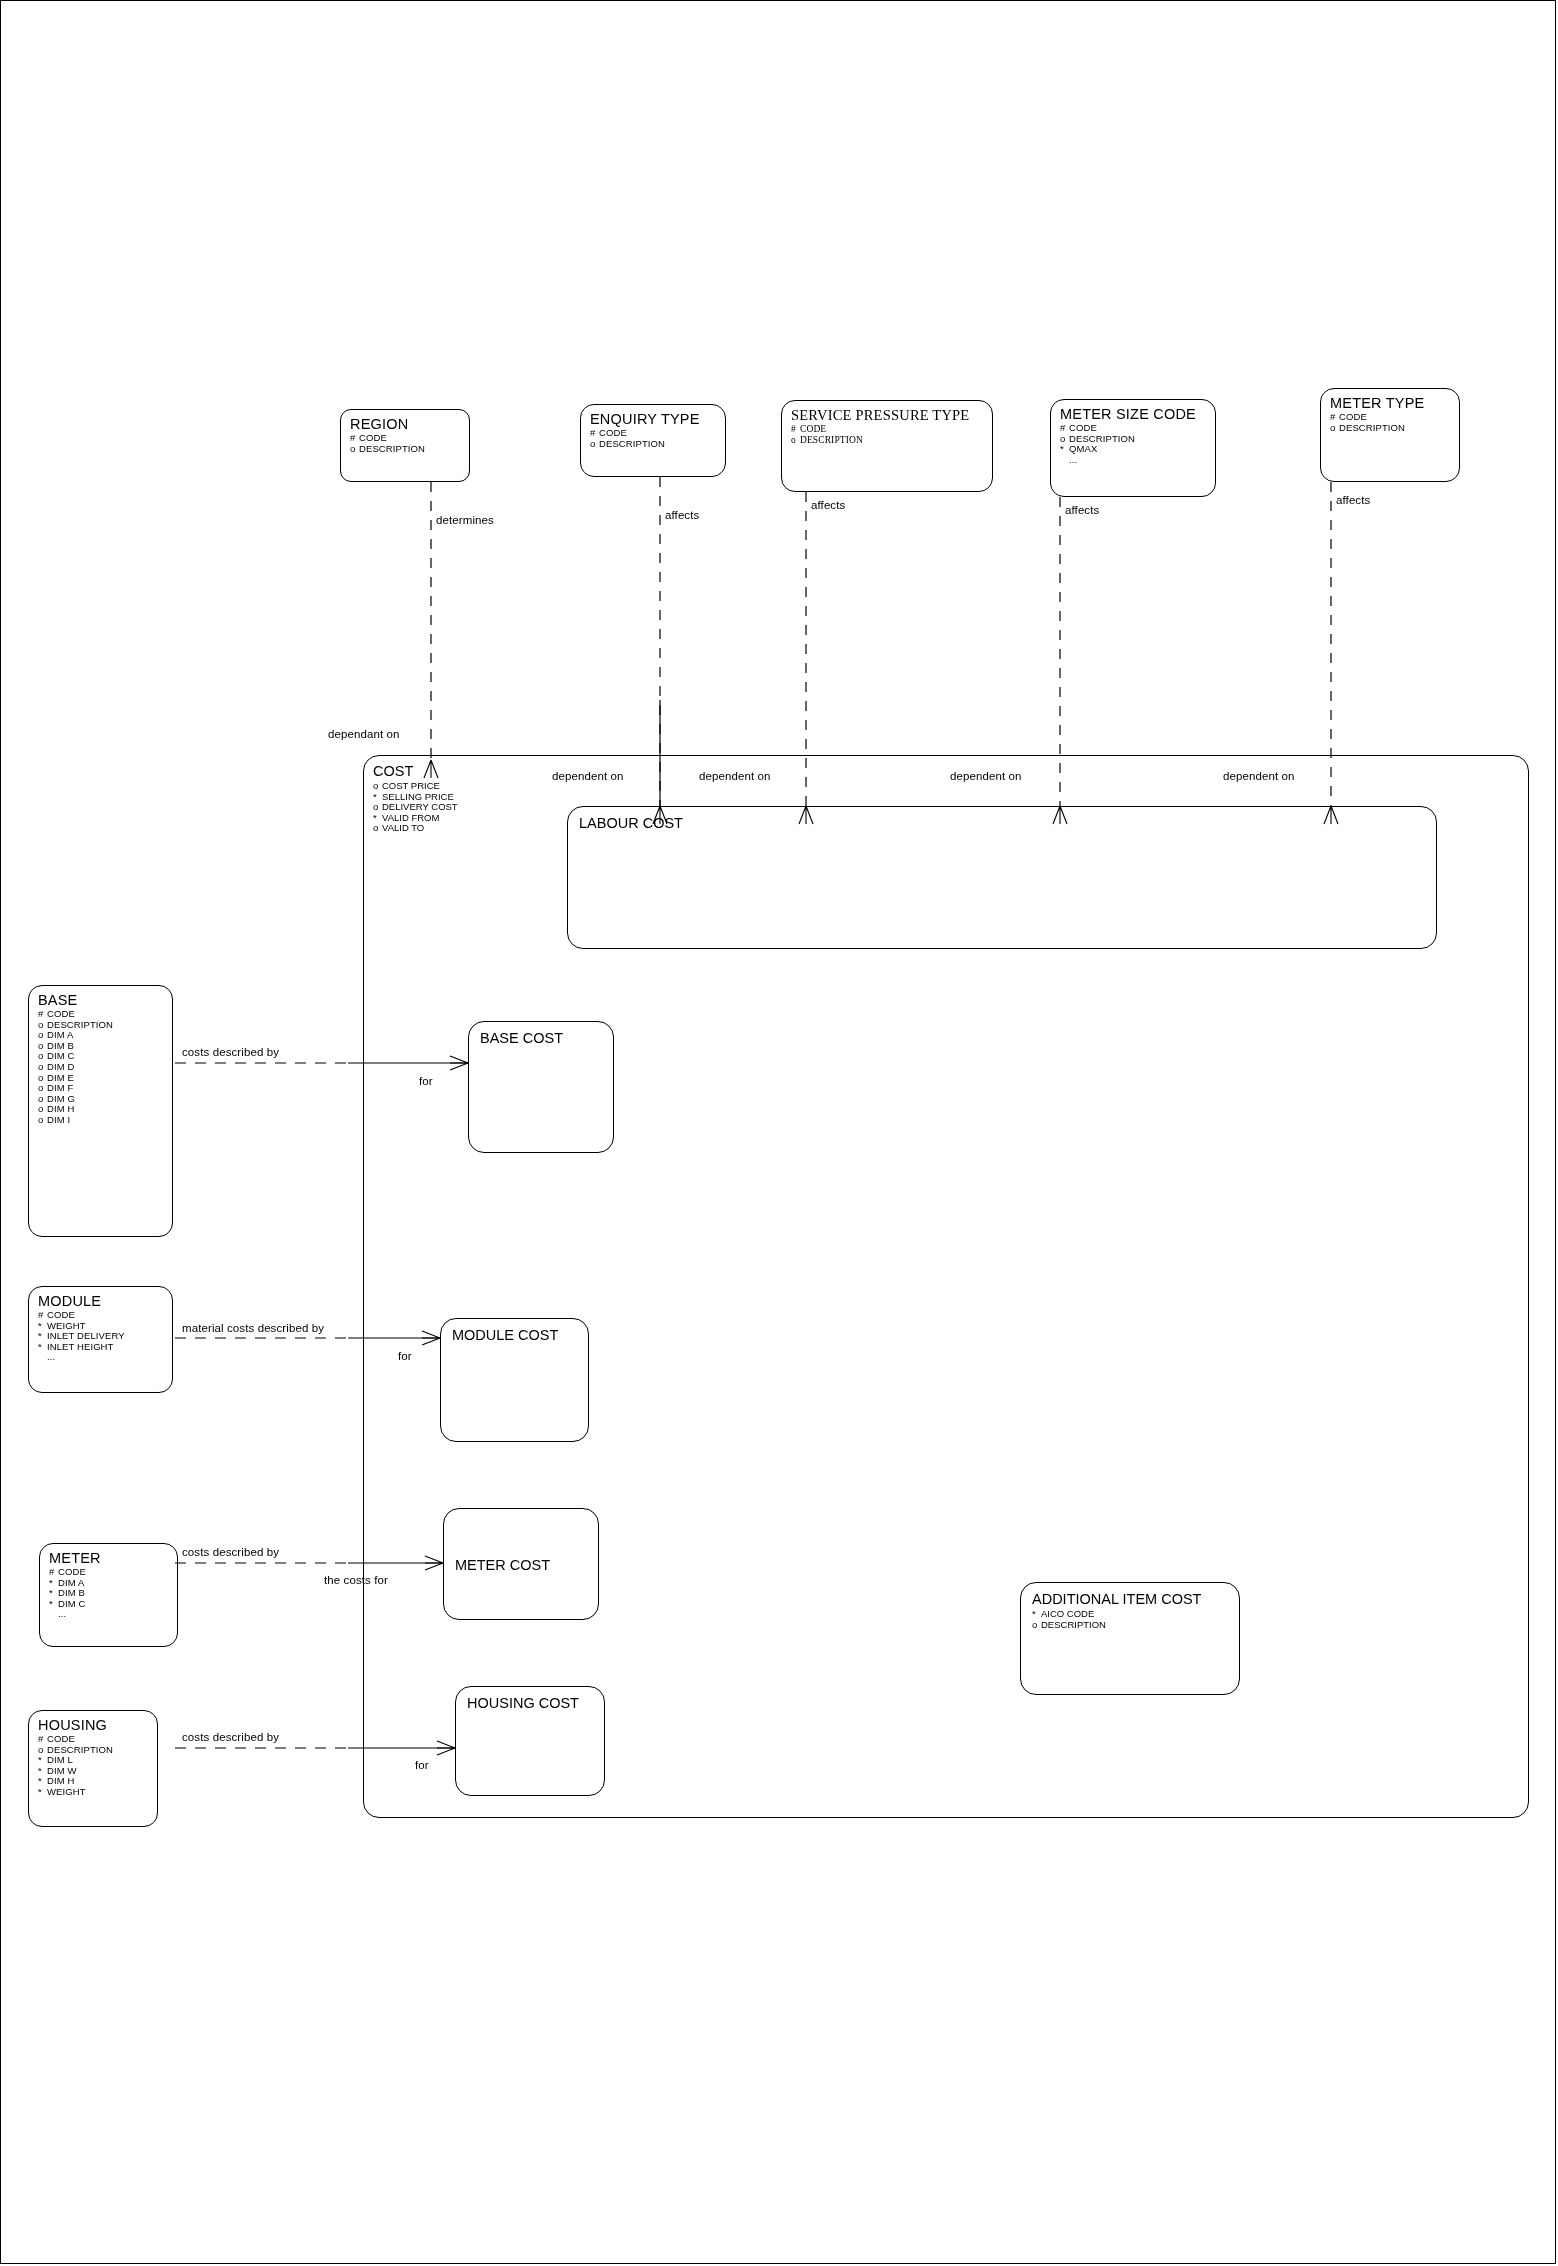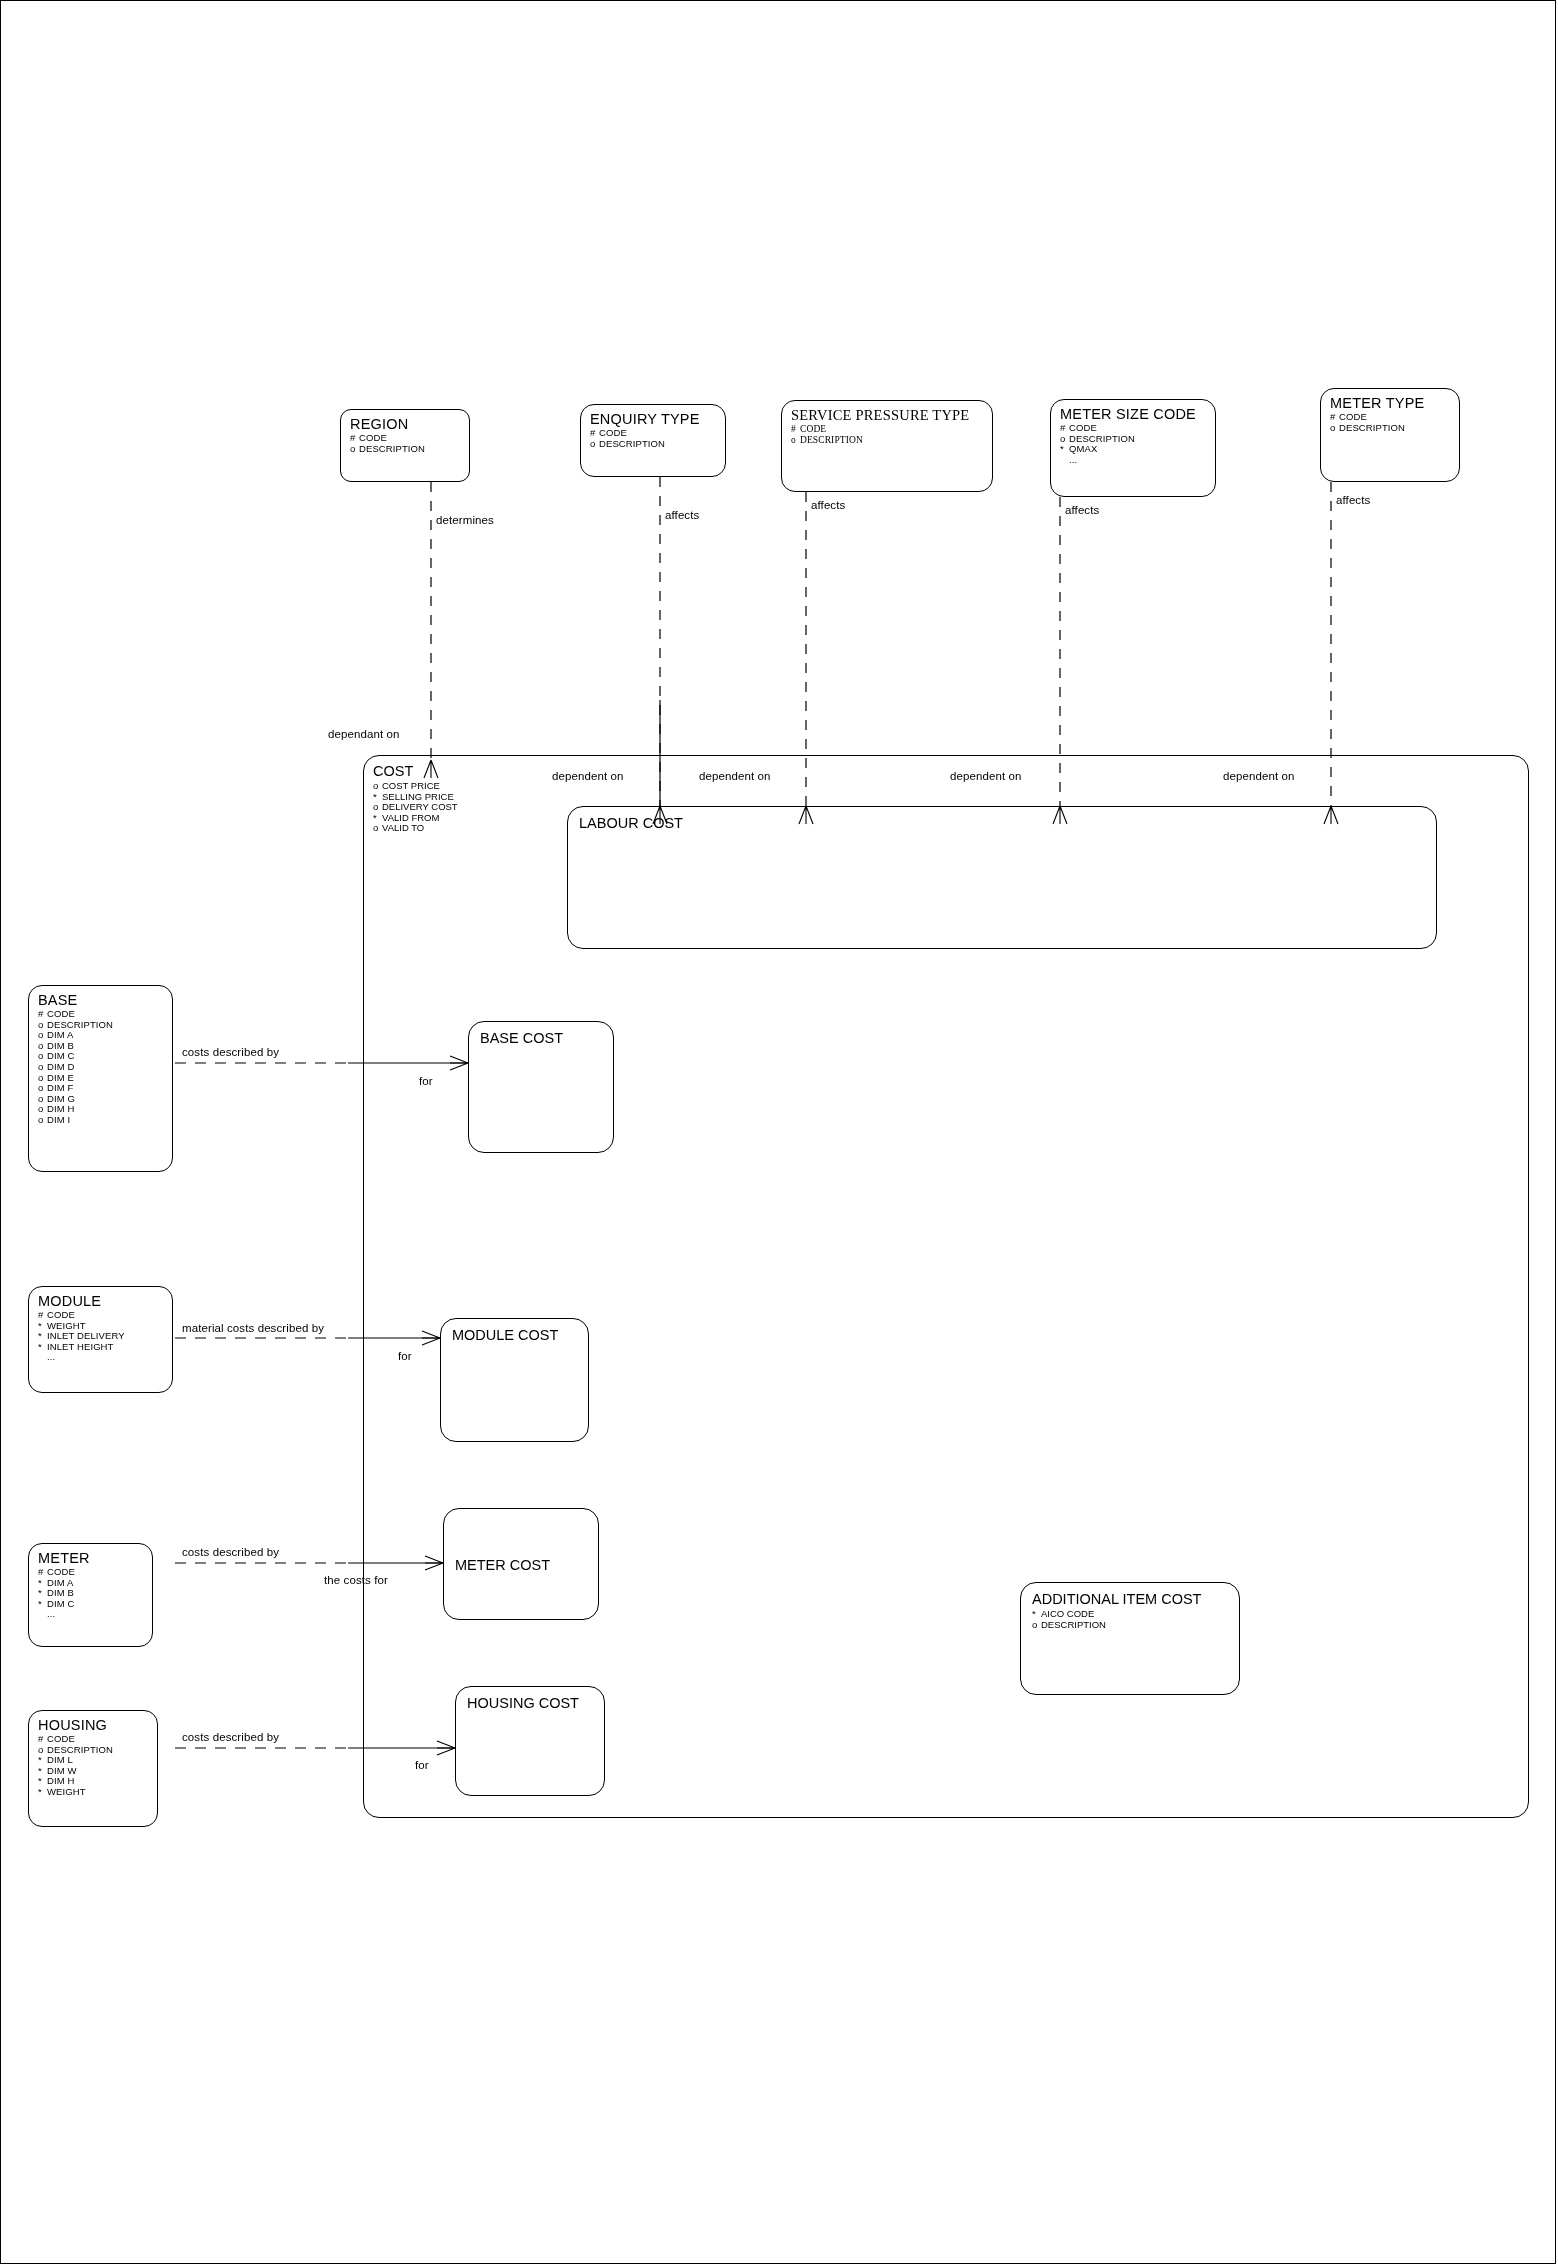--- a/index.html
+++ b/index.html
@@ -229,21 +229,21 @@
   </div>
 
   <div class="container-entity" style="left:1020px; top:1582px; width:220px; height:113px;">
     <div class="ename" style="left:11px; top:8px;">ADDITIONAL ITEM COST</div>
     <div class="attrs" style="left:11px; top:26px;">
       <div class="attr"><span class="mk">*</span><span>AICO CODE</span></div>
       <div class="attr"><span class="mk">o</span><span>DESCRIPTION</span></div>
     </div>
   </div>
 
-  <div class="entity" style="left:28px; top:985px; width:145px; height:187px;">
+  <div class="entity" style="left:28px; top:985px; width:145px; height:252px;">
     <div class="ename">BASE</div>
     <div class="attrs">
       <div class="attr"><span class="mk">#</span><span>CODE</span></div>
       <div class="attr"><span class="mk">o</span><span>DESCRIPTION</span></div>
       <div class="attr"><span class="mk">o</span><span>DIM A</span></div>
       <div class="attr"><span class="mk">o</span><span>DIM B</span></div>
       <div class="attr"><span class="mk">o</span><span>DIM C</span></div>
       <div class="attr"><span class="mk">o</span><span>DIM D</span></div>
       <div class="attr"><span class="mk">o</span><span>DIM E</span></div>
       <div class="attr"><span class="mk">o</span><span>DIM F</span></div>
@@ -257,21 +257,21 @@
     <div class="ename">MODULE</div>
     <div class="attrs">
       <div class="attr"><span class="mk">#</span><span>CODE</span></div>
       <div class="attr"><span class="mk">*</span><span>WEIGHT</span></div>
       <div class="attr"><span class="mk">*</span><span>INLET DELIVERY</span></div>
       <div class="attr"><span class="mk">*</span><span>INLET HEIGHT</span></div>
       <div class="attr"><span class="mk"></span><span>...</span></div>
     </div>
   </div>
 
-  <div class="entity" style="left:28px; top:1543px; width:125px; height:104px;">
+  <div class="entity" style="left:39px; top:1543px; width:139px; height:104px;">
     <div class="ename">METER</div>
     <div class="attrs">
       <div class="attr"><span class="mk">#</span><span>CODE</span></div>
       <div class="attr"><span class="mk">*</span><span>DIM A</span></div>
       <div class="attr"><span class="mk">*</span><span>DIM B</span></div>
       <div class="attr"><span class="mk">*</span><span>DIM C</span></div>
       <div class="attr"><span class="mk"></span><span>...</span></div>
     </div>
   </div>
 

